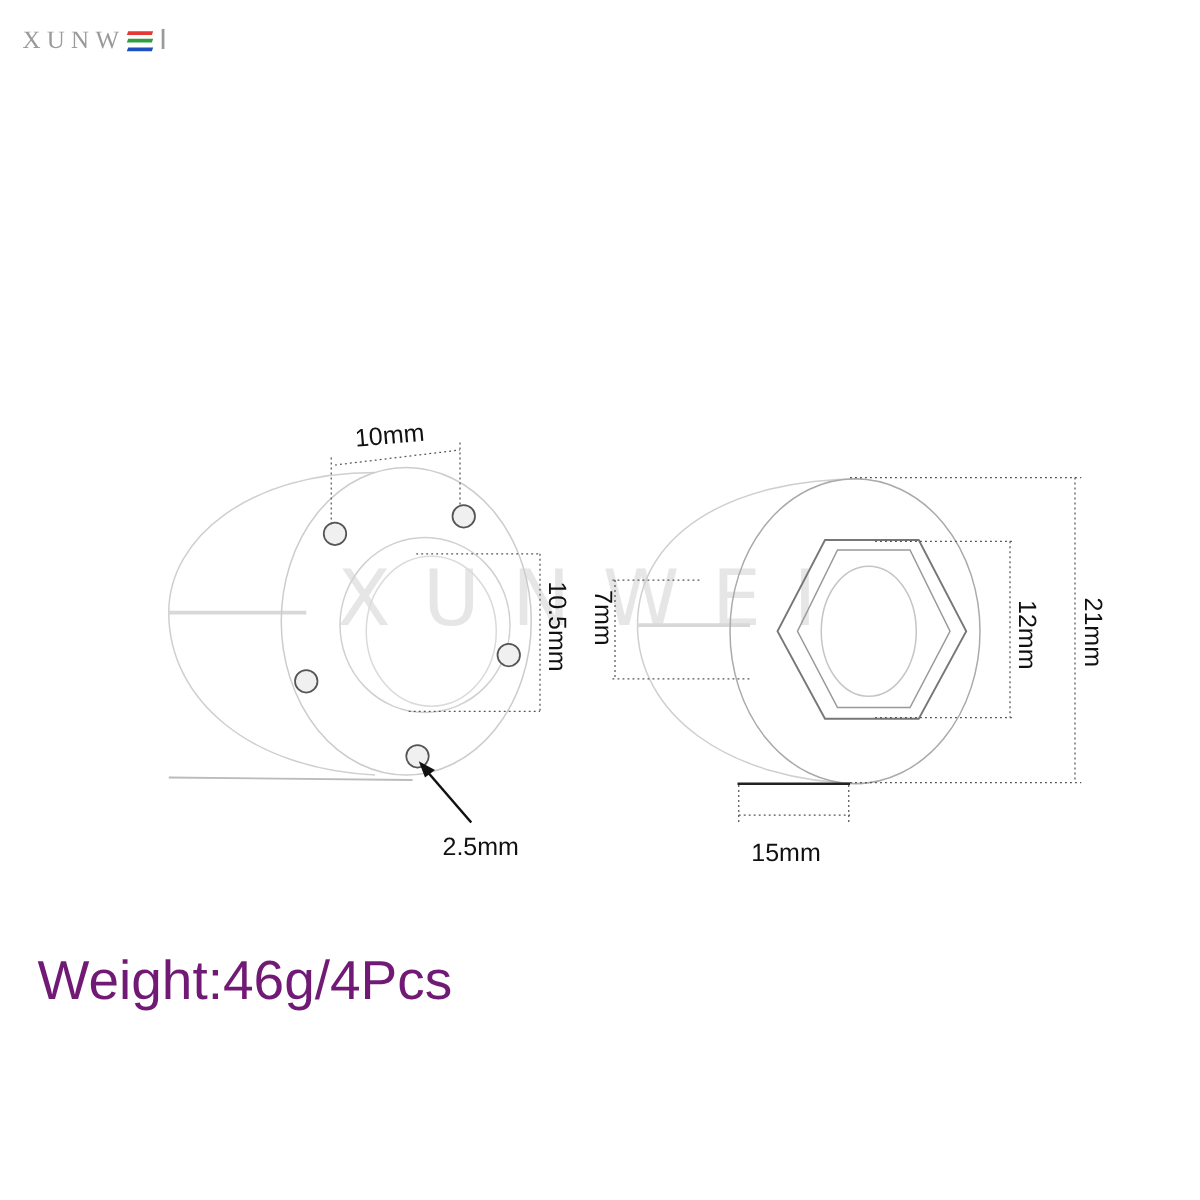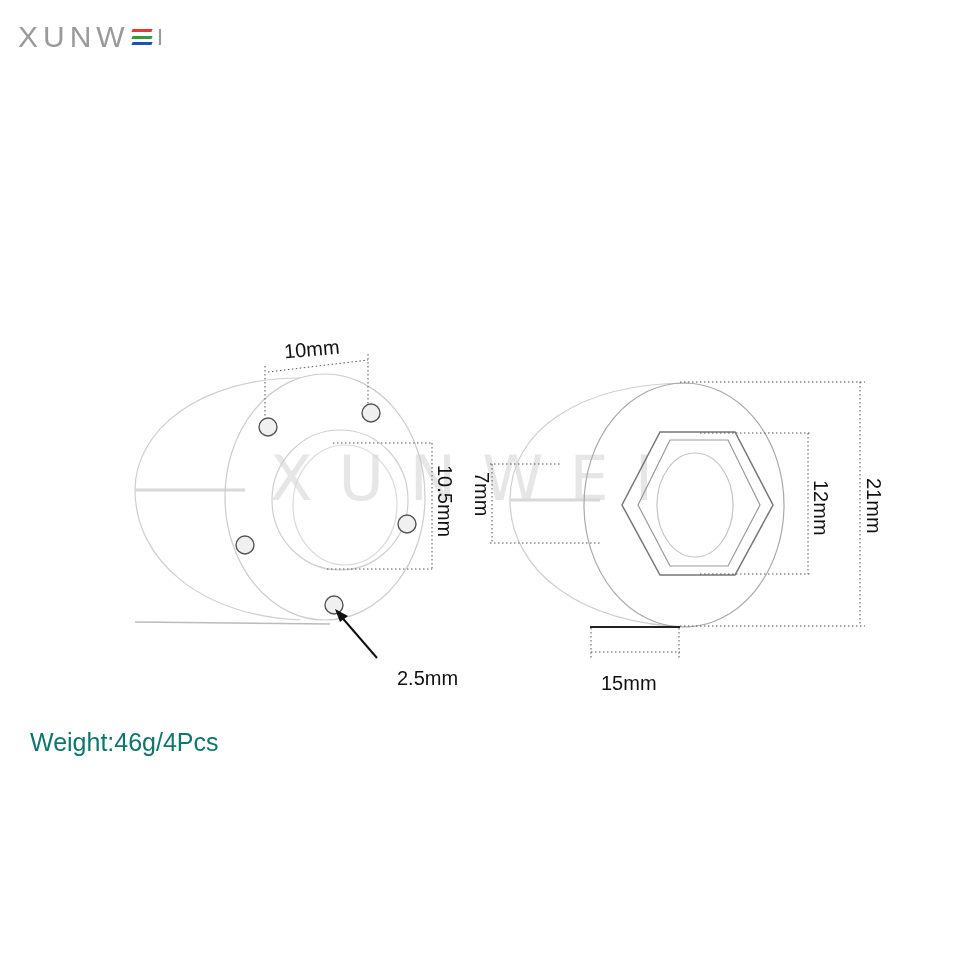--- a/index.html
+++ b/index.html
@@ -1,25 +1,25 @@
 <!DOCTYPE html>
 <html><head>
 <meta charset="utf-8">
 <style>
   html, body { margin:0; padding:0; background:#ffffff; }
   body { width:960px; height:960px; position:relative; overflow:hidden; font-family:"Liberation Sans", sans-serif; }
   .logo { position:absolute; left:18px; top:20px; display:flex; align-items:center; }
-  .logo-text { font-family:Liberation Sans, sans-serif; font-size:30px; letter-spacing:5px; color:#9a9a9a; font-weight:300;text-align:right; }
+  .logo-text { font-family:Liberation Serif, serif; font-size:20px; letter-spacing:5px; color:#9a9a9a; font-weight:300;text-align:right; }
   .logo-e { display:inline-flex; flex-direction:column; justify-content:space-between; width:20px; height:16px; margin:0 5px 0 2px; }
   .logo-e span { display:block; height:3px; transform:skewX(-20deg); }
   .logo-i { font-size:22px; color:#9a9a9a; font-family:"DejaVu Sans", sans-serif; }
   svg.draw { position:absolute; left:0; top:0; }
   .dim { position:absolute; font-size:20px; color:#111; }
   .rot { transform-origin:left top; transform:rotate(90deg); white-space:nowrap; }
-  .weight { position:absolute; left:30px; top:728px; font-size:25px; color:#0f766e; }
+  .weight { position:absolute; left:30px; top:760px; font-size:44px; color:#701a75; }
 </style>
 </head>
 <body>
 
 <div class="logo">
   <span class="logo-text">XUNW</span>
   <span class="logo-e">
     <span style="background:#e53935"></span>
     <span style="background:#2e9e3e"></span>
     <span style="background:#1e4fbf"></span>
@@ -80,20 +80,20 @@
     <line x1="490" y1="543" x2="600" y2="543"></line>
     <line x1="492" y1="464" x2="492" y2="543"></line>
     <line x1="591" y1="628" x2="591" y2="660"></line>
     <line x1="679" y1="628" x2="679" y2="660"></line>
     <line x1="591" y1="652" x2="680" y2="652"></line>
   </g>
 </svg>
 
 <div class="dim" style="left:284px; top:338px; transform:rotate(-5deg);">10mm</div>
 <div class="dim rot" style="left:456px; top:465px;">10.5mm</div>
-<div class="dim" style="left:354px; top:667px;margin-left:43px;">2.5mm</div>
+<div class="dim" style="left:354px; top:667px;">2.5mm</div>
 
 <div class="dim rot" style="left:493px; top:472px;">7mm</div>
 <div class="dim rot" style="left:832px; top:480px;">12mm</div>
 <div class="dim rot" style="left:885px; top:478px;">21mm</div>
 <div class="dim" style="left:601px; top:672px;">15mm</div>
 
 <div class="weight">Weight:46g/4Pcs</div>
 
 </body></html>

